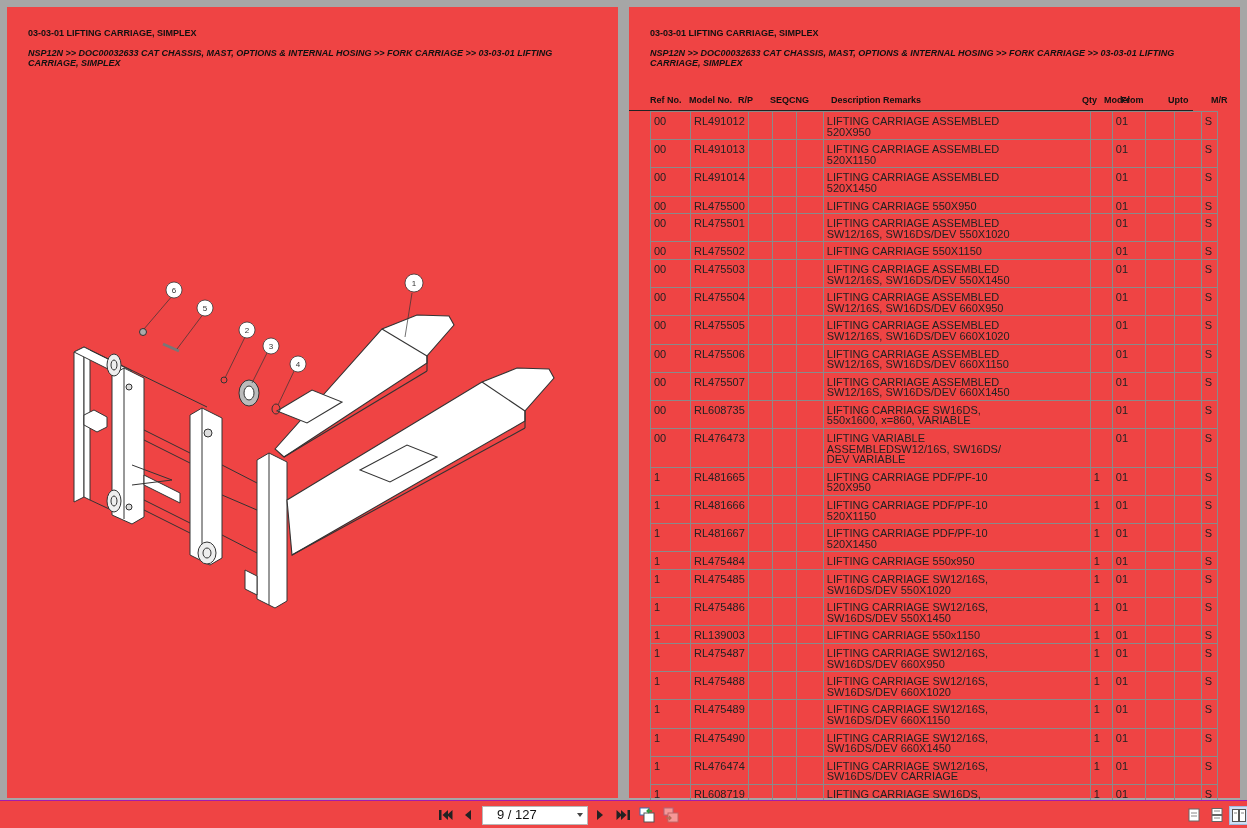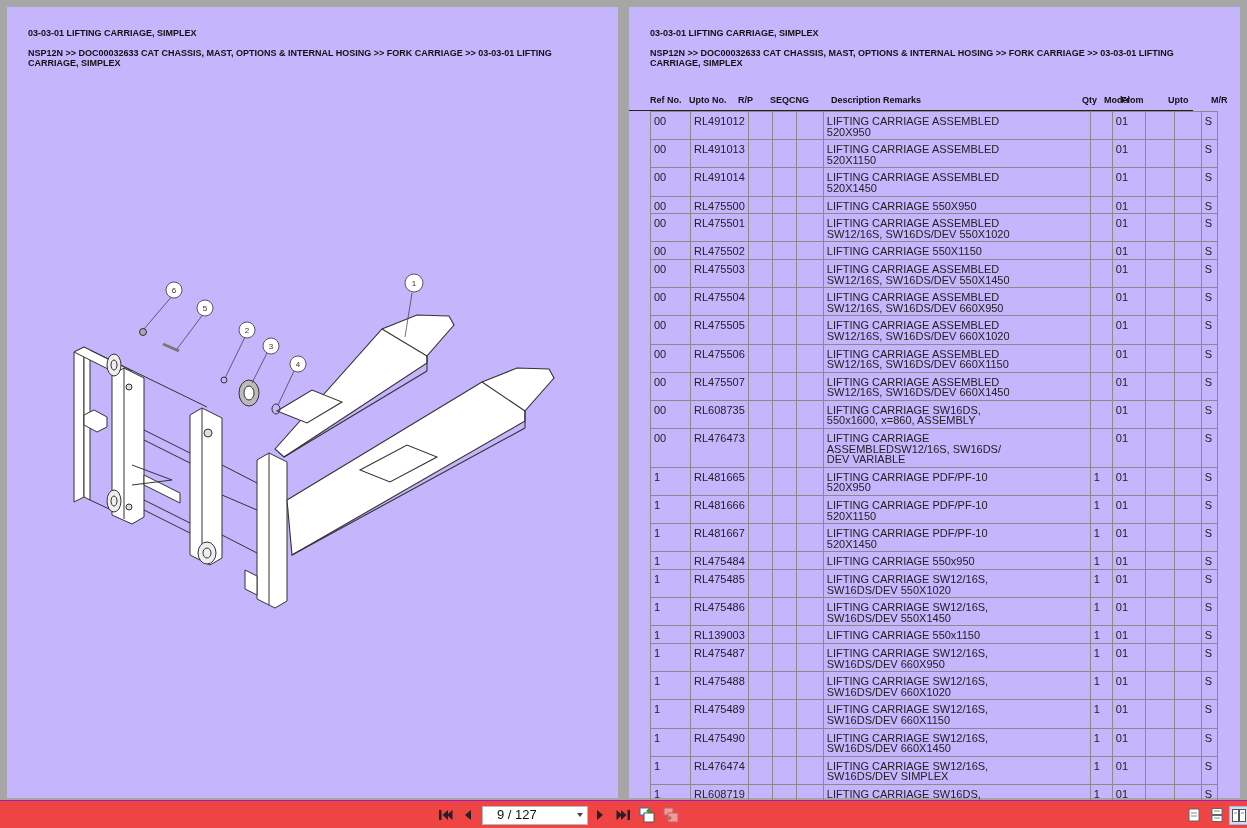--- a/index.html
+++ b/index.html
@@ -1,21 +1,21 @@
 <!DOCTYPE html>
 <html><head>
 <meta charset="utf-8">
 <style>
   html, body { margin:0; padding:0; }
   body { width:1247px; height:828px; background:#a6a6a6; position:relative; overflow:hidden; font-family:"Liberation Sans", sans-serif; }
-  .page { position:absolute; background:#c4b5fd; }
+  .page { position:absolute; background:#ef4444; }
   #page-left { left:7px; top:7px; width:611px; height:791px; }
   #page-right { left:629px; top:7px; width:611px; height:791px; }
   .ptitle { position:absolute; left:21px; top:21px; font-size:9px; font-weight:bold; color:#111; }
-  .pcrumb { position:absolute; left:21px; top:41px; width:560px; font-size:9px; font-weight:bold; color:#111; line-height:10px; }
+  .pcrumb { position:absolute; left:21px; top:41px; width:560px; font-size:9px; font-weight:bold; color:#111; line-height:10px;font-style:italic; }
   .diagram { position:absolute; left:55px; top:258px; width:500px; height:350px; }
   .thead { position:absolute; left:0; top:86px; width:564px; height:17px; border-bottom:1.5px solid #222; }
   .thead span { position:absolute; top:2px; font-size:9px; font-weight:bold; color:#111; white-space:nowrap; }
   table.parts { position:absolute; left:21px; top:104px; border-collapse:collapse; table-layout:fixed; font-size:11px; color:#222; }
   table.parts td { border:1px solid #8a8a8a; vertical-align:top; padding:4px 3px 2px 3px; line-height:10.6px; }
   .toolbar { position:absolute; left:0; top:800px; width:1247px; height:28px; background:#ef4444; border-top:1px solid #a21caf; }
   .tb-btn { position:absolute; top:6px; height:16px; width:16px; display:flex; align-items:center; justify-content:center; cursor:pointer; }
   .pagebox { position:absolute; left:482px; top:5px; width:104px; height:17px; background:#fff; border:1px solid #b8b8b8; font-size:13px; color:#111; }
   .pagebox .val { position:absolute; left:14px; top:0px; }
   .pagebox .arr { position:absolute; right:4px; top:6px; width:0; height:0; border-left:3px solid transparent; border-right:3px solid transparent; border-top:4px solid #444; }
@@ -128,21 +128,21 @@
 
 <div class="page" id="page-right">
   <div class="ptitle">03-03-01 LIFTING CARRIAGE, SIMPLEX</div>
   <div class="pcrumb">
     <div>NSP12N &gt;&gt; DOC00032633 CAT CHASSIS, MAST, OPTIONS &amp; INTERNAL HOSING &gt;&gt; FORK CARRIAGE &gt;&gt; 03-03-01 LIFTING</div>
     <div>CARRIAGE, SIMPLEX</div>
   </div>
 
   <div class="thead">
     <span style="left:21px">Ref No.</span>
-    <span style="left:60px">Upto No.</span>
+    <span style="left:60px">Model No.</span>
     <span style="left:109px">R/P</span>
     <span style="left:141px">SEQ</span>
     <span style="left:160px">CNG</span>
     <span style="left:202px">Description Remarks</span>
     <span style="left:453px">Qty</span>
     <span style="left:475px">Model</span>
     <span style="left:492px">From</span>
     <span style="left:539px">Upto</span>
     <span style="left:582px">M/R</span>
   </div>
@@ -337,36 +337,36 @@
           <td>S</td>
         </tr>
         <tr>
           <td>00</td>
           <td>RL608735</td>
           <td></td>
           <td></td>
           <td></td>
           <td>
             <div>LIFTING CARRIAGE SW16DS,</div>
-            <div>550x1600, x=860, ASSEMBLY</div>
+            <div>550x1600, x=860, VARIABLE</div>
           </td>
           <td></td>
           <td>01</td>
           <td></td>
           <td></td>
           <td>S</td>
         </tr>
         <tr>
           <td>00</td>
           <td>RL476473</td>
           <td></td>
           <td></td>
           <td></td>
           <td>
-            <div>LIFTING CARRIAGE</div>
+            <div>LIFTING VARIABLE</div>
             <div>ASSEMBLEDSW12/16S, SW16DS/</div>
             <div>DEV VARIABLE</div>
           </td>
           <td></td>
           <td>01</td>
           <td></td>
           <td></td>
           <td>S</td>
         </tr>
         <tr>
@@ -544,21 +544,21 @@
           <td>S</td>
         </tr>
         <tr>
           <td>1</td>
           <td>RL476474</td>
           <td></td>
           <td></td>
           <td></td>
           <td>
             <div>LIFTING CARRIAGE SW12/16S,</div>
-            <div>SW16DS/DEV SIMPLEX</div>
+            <div>SW16DS/DEV CARRIAGE</div>
           </td>
           <td>1</td>
           <td>01</td>
           <td></td>
           <td></td>
           <td>S</td>
         </tr>
         <tr>
           <td>1</td>
           <td>RL608719</td>

